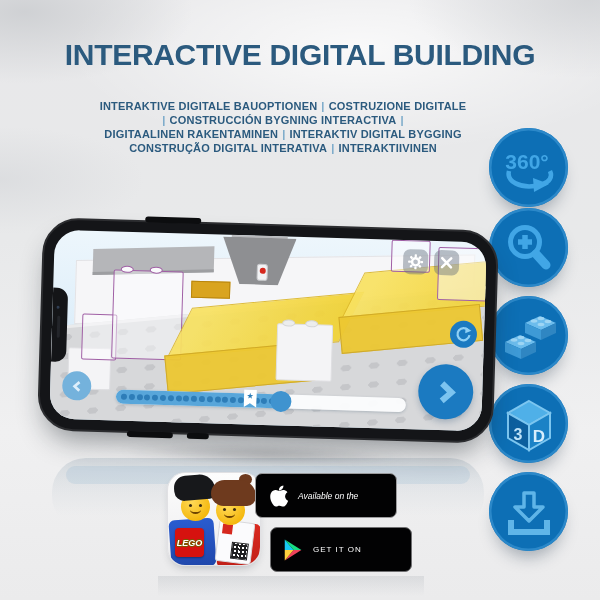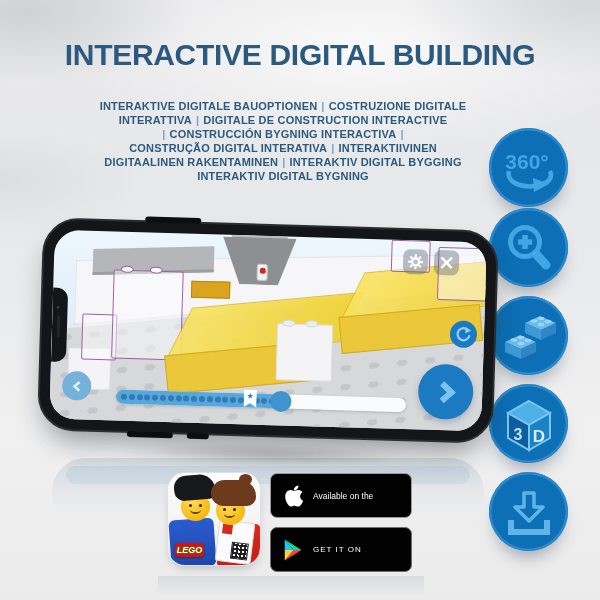--- a/index.html
+++ b/index.html
@@ -107,43 +107,41 @@
   .qr{position:absolute;right:3px;bottom:3px;width:17px;height:17px;border:1px solid #1d1d1f;box-sizing:border-box;
     background-image:repeating-linear-gradient(0deg,#202022 0 2px,transparent 2px 4px),repeating-linear-gradient(90deg,#202022 0 2px,#fff 2px 4px);}
   .head{width:29px;height:29px;border-radius:50%;background:radial-gradient(circle at 38% 35%,#ffd957,#f4b70c 75%);}
   .head-boy{left:13px;top:19px;}
   .head-girl{right:15px;top:23px;}
   .smile{position:absolute;width:11px;height:6px;border-bottom:2px solid #6e4400;border-radius:50%;}
   .eye{position:absolute;width:3px;height:3px;border-radius:50%;background:#3a2a10;}
   .hair-boy{left:6px;top:2px;width:41px;height:25px;background:#17181b;border-radius:12px 16px 6px 10px;transform:rotate(-5deg);}
   .hair-girl{right:4px;top:7px;width:45px;height:26px;background:#6e3a1e;border-radius:15px 18px 10px 14px;}
   .bun{right:8px;top:1px;width:13px;height:11px;background:#6e3a1e;border-radius:50%;}
-  .lego-logo{left:7px;bottom:8px;width:29px;height:14px;background:#d6120f;border-radius:4px;z-index:4;
+  .lego-logo{left:7px;bottom:8px;width:29px;height:29px;background:#d6120f;border-radius:4px;z-index:4;
     display:flex;align-items:center;justify-content:center;box-shadow:0 1px 2px rgba(0,0,0,.35);}
   .lego-logo span{color:#fff;font-weight:bold;font-style:italic;font-size:9px;letter-spacing:0;
     text-shadow:0 1px 0 #7a5a00, 0 -1px 0 #7a5a00, 1px 0 0 #7a5a00, -1px 0 0 #7a5a00;}
   .badge{width:142px;height:45px;background:#020203;border-radius:7px;z-index:3;box-sizing:border-box;
     display:flex;align-items:center;gap:9px;padding-left:12px;color:#fff;}
   .badge .l1{font-size:8.5px;line-height:10px;}
   .badge .l2{font-size:19px;line-height:20px;letter-spacing:-.3px;}
-  .badge-as{left:270px;top:473px;border:1.5px solid #9c9c9e;}
+  .badge-as{left:255px;top:473px;border:1.5px solid #9c9c9e;font-style:italic;}
   .badge-gp{left:270px;top:527px;border:1.5px solid #707072;}
   .gp .l1{font-size:8px;letter-spacing:1px;}
 </style>
 </head>
 <body>
 
 <div class="abs title">INTERACTIVE DIGITAL BUILDING</div>
 <div class="abs subtitle">
     <div class="sub-line"><span>INTERAKTIVE DIGITALE BAUOPTIONEN</span><span class="sep">|</span><span>COSTRUZIONE DIGITALE</span></div>
-    <div class="sub-line"><span>INTERATTIVA</span><span class="sep">|</span><span>DIGITALE DE CONSTRUCTION INTERACTIVE</span></div>
     <div class="sub-line"><span></span><span class="sep">|</span><span>CONSTRUCCIÓN BYGNING INTERACTIVA</span><span class="sep">|</span><span></span></div>
+    <div class="sub-line"><span>DIGITAALINEN RAKENTAMINEN</span><span class="sep">|</span><span>INTERAKTIV DIGITAL BYGGING</span></div>
     <div class="sub-line"><span>CONSTRUÇÃO DIGITAL INTERATIVA</span><span class="sep">|</span><span>INTERAKTIIVINEN</span></div>
-    <div class="sub-line"><span>DIGITAALINEN RAKENTAMINEN</span><span class="sep">|</span><span>INTERAKTIV DIGITAL BYGGING</span></div>
-    <div class="sub-line"><span>INTERAKTIV DIGITAL BYGNING</span></div>
   </div>
 
 <div class="abs fbtn" style="top:128px;">
   <svg width="64" height="64" viewBox="0 0 64 64">
     <text x="30" y="33" text-anchor="middle" font-size="21" fill="#41a6e6">360°</text>
     <path d="M12 35 C 9 46, 24 52, 38 50" stroke="#41a6e6" stroke-width="4.5" fill="none"></path>
     <polygon points="36,42 52,48 37,56" fill="#41a6e6"></polygon>
     <path d="M53 35 C 56 41, 52 46, 46 48" stroke="#41a6e6" stroke-width="4.5" fill="none"></path>
   </svg>
 </div>

